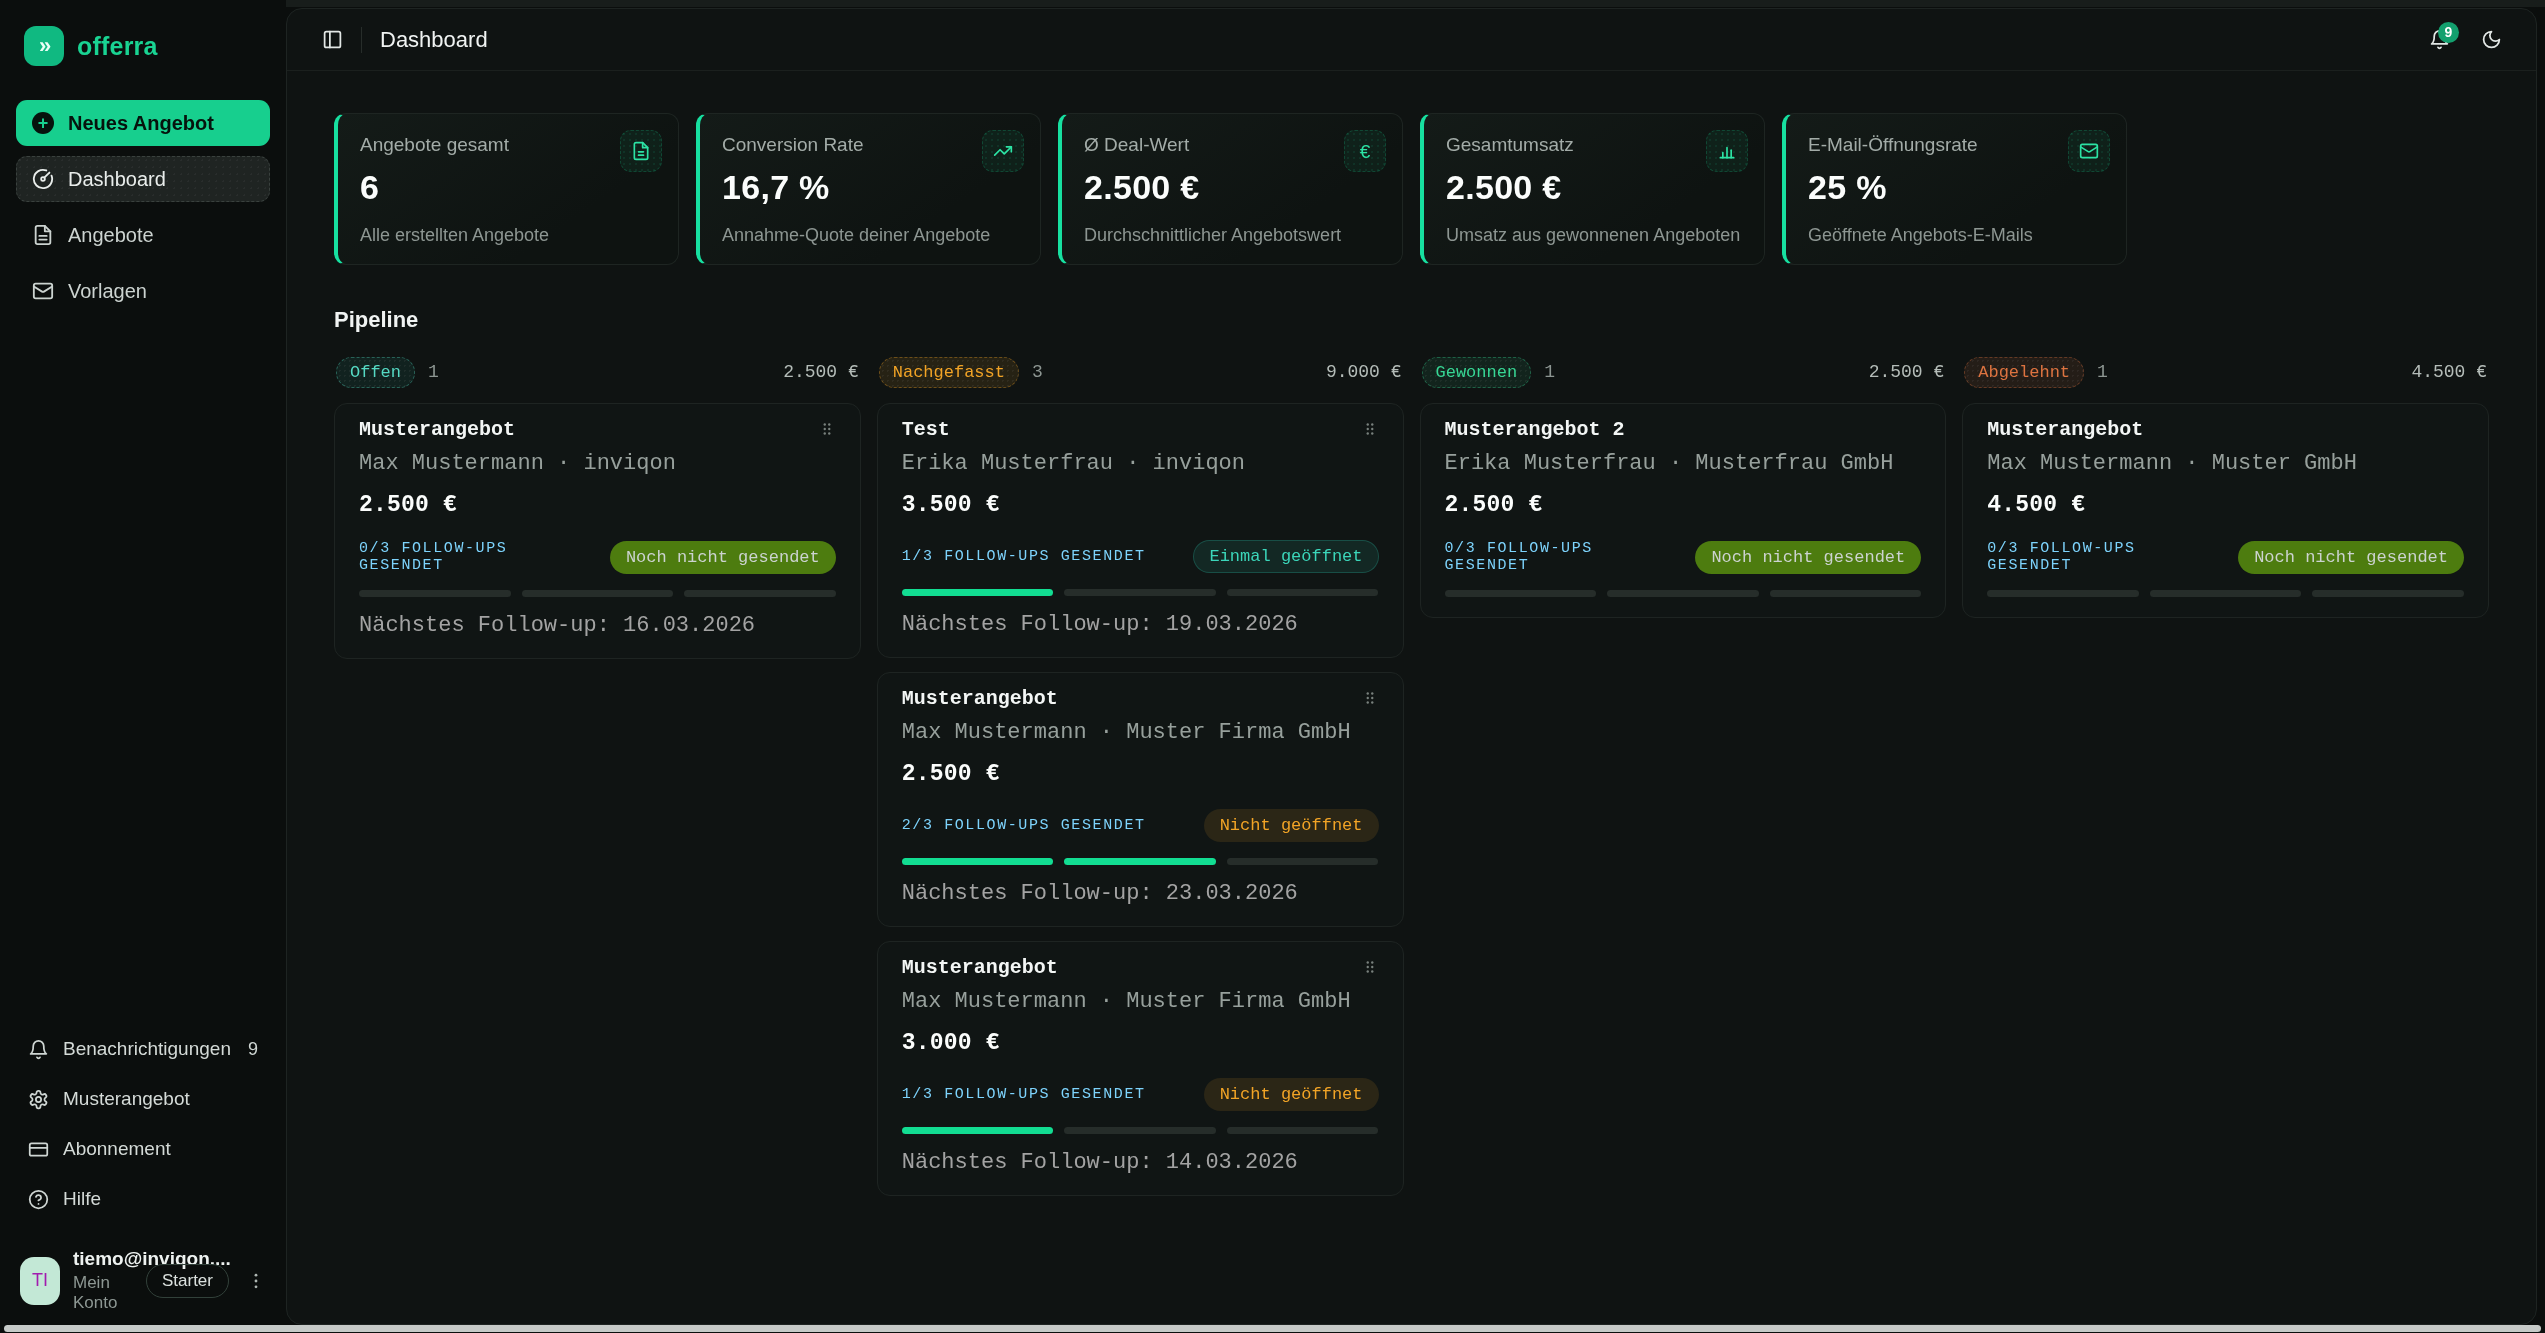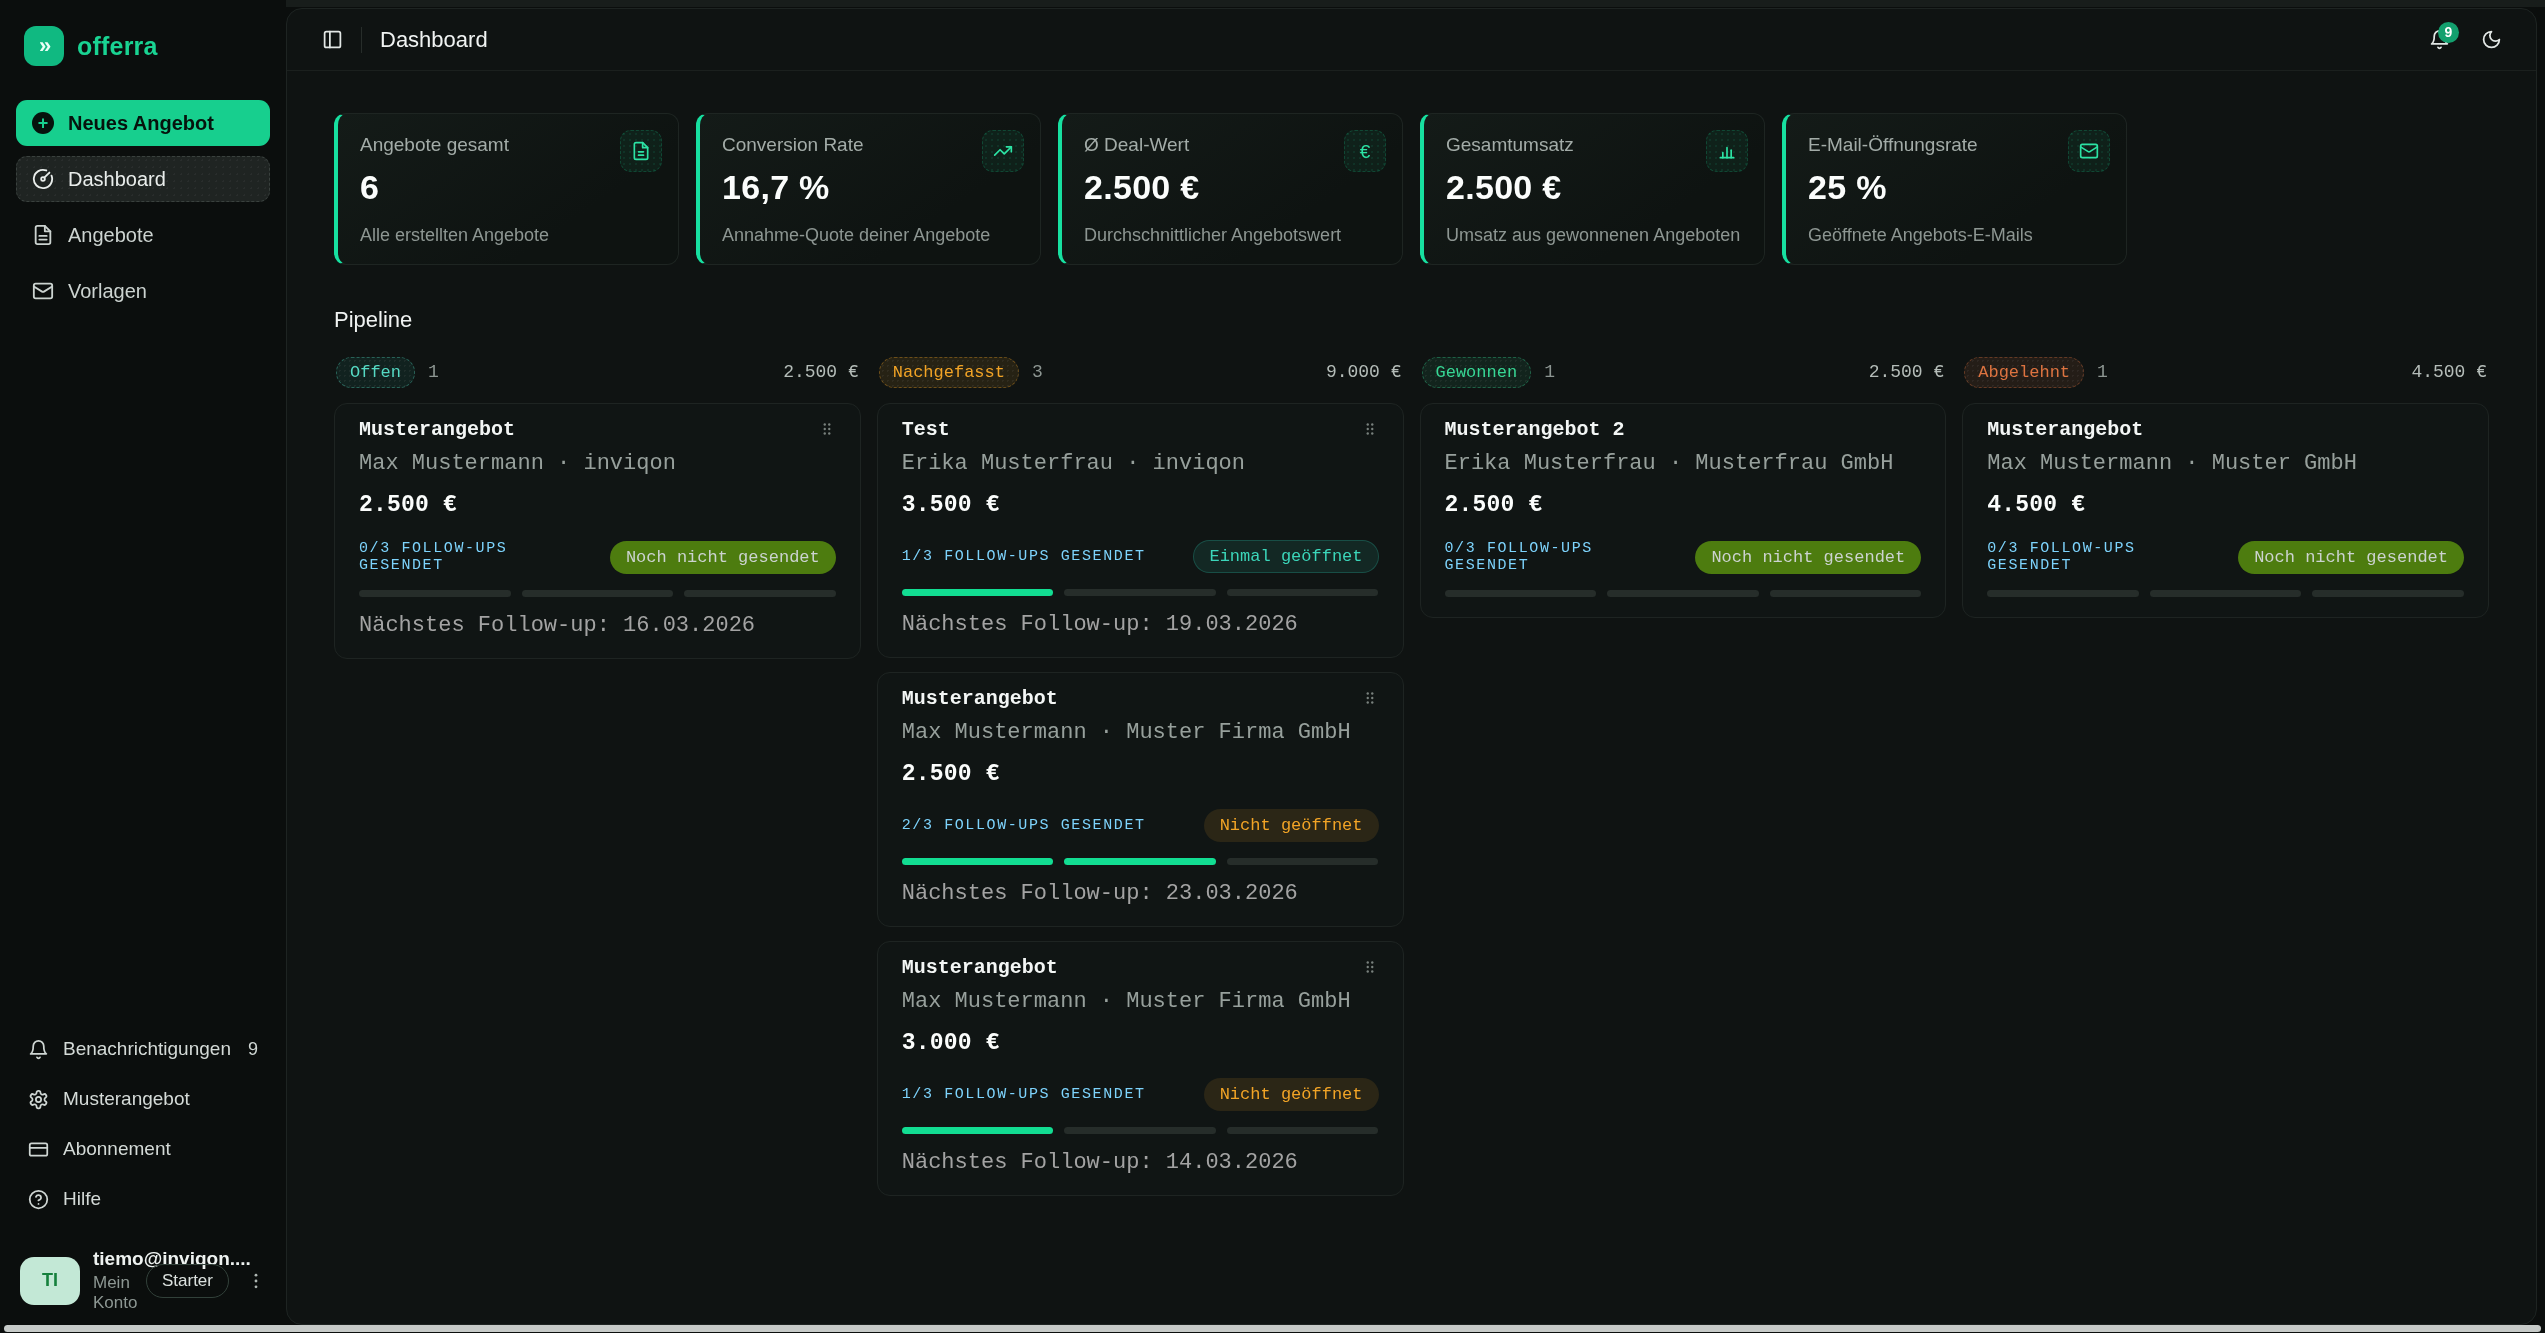--- a/index.html
+++ b/index.html
@@ -49,22 +49,22 @@
   .foot-nav { display:flex; flex-direction:column; gap:8px; margin-bottom:22px; }
   .foot-item {
     height:42px; border-radius:10px; display:flex; align-items:center; gap:14px;
     padding:0 12px; font-size:19px; color:#d4dad7; cursor:pointer;
   }
   .foot-item svg { width:21px; height:21px; color:#cfd6d3; }
   .foot-count { margin-left:auto; font-size:18px; color:#cfd6d3; }
 
   .account { display:flex; align-items:center; gap:13px; padding:6px 4px 2px 4px; }
   .avatar {
-    width:60px; height:48px; border-radius:14px; background:#c3e8d6;
-    color:#15803d; font-weight:700; font-size:18px;
+    width:40px; height:48px; border-radius:14px; background:#c3e8d6;
+    color:#a21caf; font-weight:400; font-size:18px;
     display:flex; align-items:center; justify-content:center; flex:none;
   }
   .acct-txt { min-width:0; }
   .acct-email { font-size:19px; font-weight:600; color:#eef2f0; white-space:nowrap; }
   .acct-sub { font-size:17px; color:#8d9793; margin-top:3px; }
   .plan-badge {
     margin-left:2px; border:1px solid #32413a; color:#dbe1de; font-size:17px;
     padding:6px 15px; border-radius:999px; white-space:nowrap;
   }
   .kebab { margin-left:4px; color:#aeb6b2; display:flex; align-items:center; cursor:pointer; }
@@ -111,21 +111,21 @@
   .stat-icon {
     position:absolute; top:16px; right:16px; width:42px; height:42px; border-radius:11px;
     background:rgba(23,211,146,0.07); border:1px dashed rgba(23,211,146,0.22);
     background-image:radial-gradient(rgba(23,211,146,0.10) 1px, transparent 1px); background-size:6px 6px;
     display:flex; align-items:center; justify-content:center; color:#2ce3a4;
   }
   .stat-icon svg { width:20px; height:20px; }
   .stat-icon .euro-glyph { font-size:19px; font-weight:500; line-height:1; }
 
   
-  .pipeline-title { font-size:22px; font-weight:400; color:#f0f3f2; margin:42px 0 22px 0; }
+  .pipeline-title { font-size:22px; font-weight:700; color:#f0f3f2; margin:42px 0 22px 0; }
   .board { display:grid; grid-template-columns:repeat(4,1fr); gap:16px; align-items:start;font-family:Liberation Mono, monospace; }
   .col { display:flex; flex-direction:column; gap:14px; }
   .col-head { display:flex; align-items:center; gap:13px; padding:0 2px; height:34px; }
   .colbadge {
     font-size:17px; font-weight:500; padding:5px 13px; border-radius:999px; border:1px dashed transparent;
     background-image:radial-gradient(rgba(255,255,255,0.05) 1px, transparent 1px); background-size:5px 5px;
   }
   .colbadge[data-variant="teal"]   { color:#55d9c3; background-color:rgba(45,212,191,0.08); border-color:rgba(85,217,195,0.35); }
   .colbadge[data-variant="amber"]  { color:#f2a426; background-color:rgba(242,164,38,0.10); border-color:rgba(242,164,38,0.35); }
   .colbadge[data-variant="green"]  { color:#37d795; background-color:rgba(55,215,149,0.09); border-color:rgba(55,215,149,0.35); }

